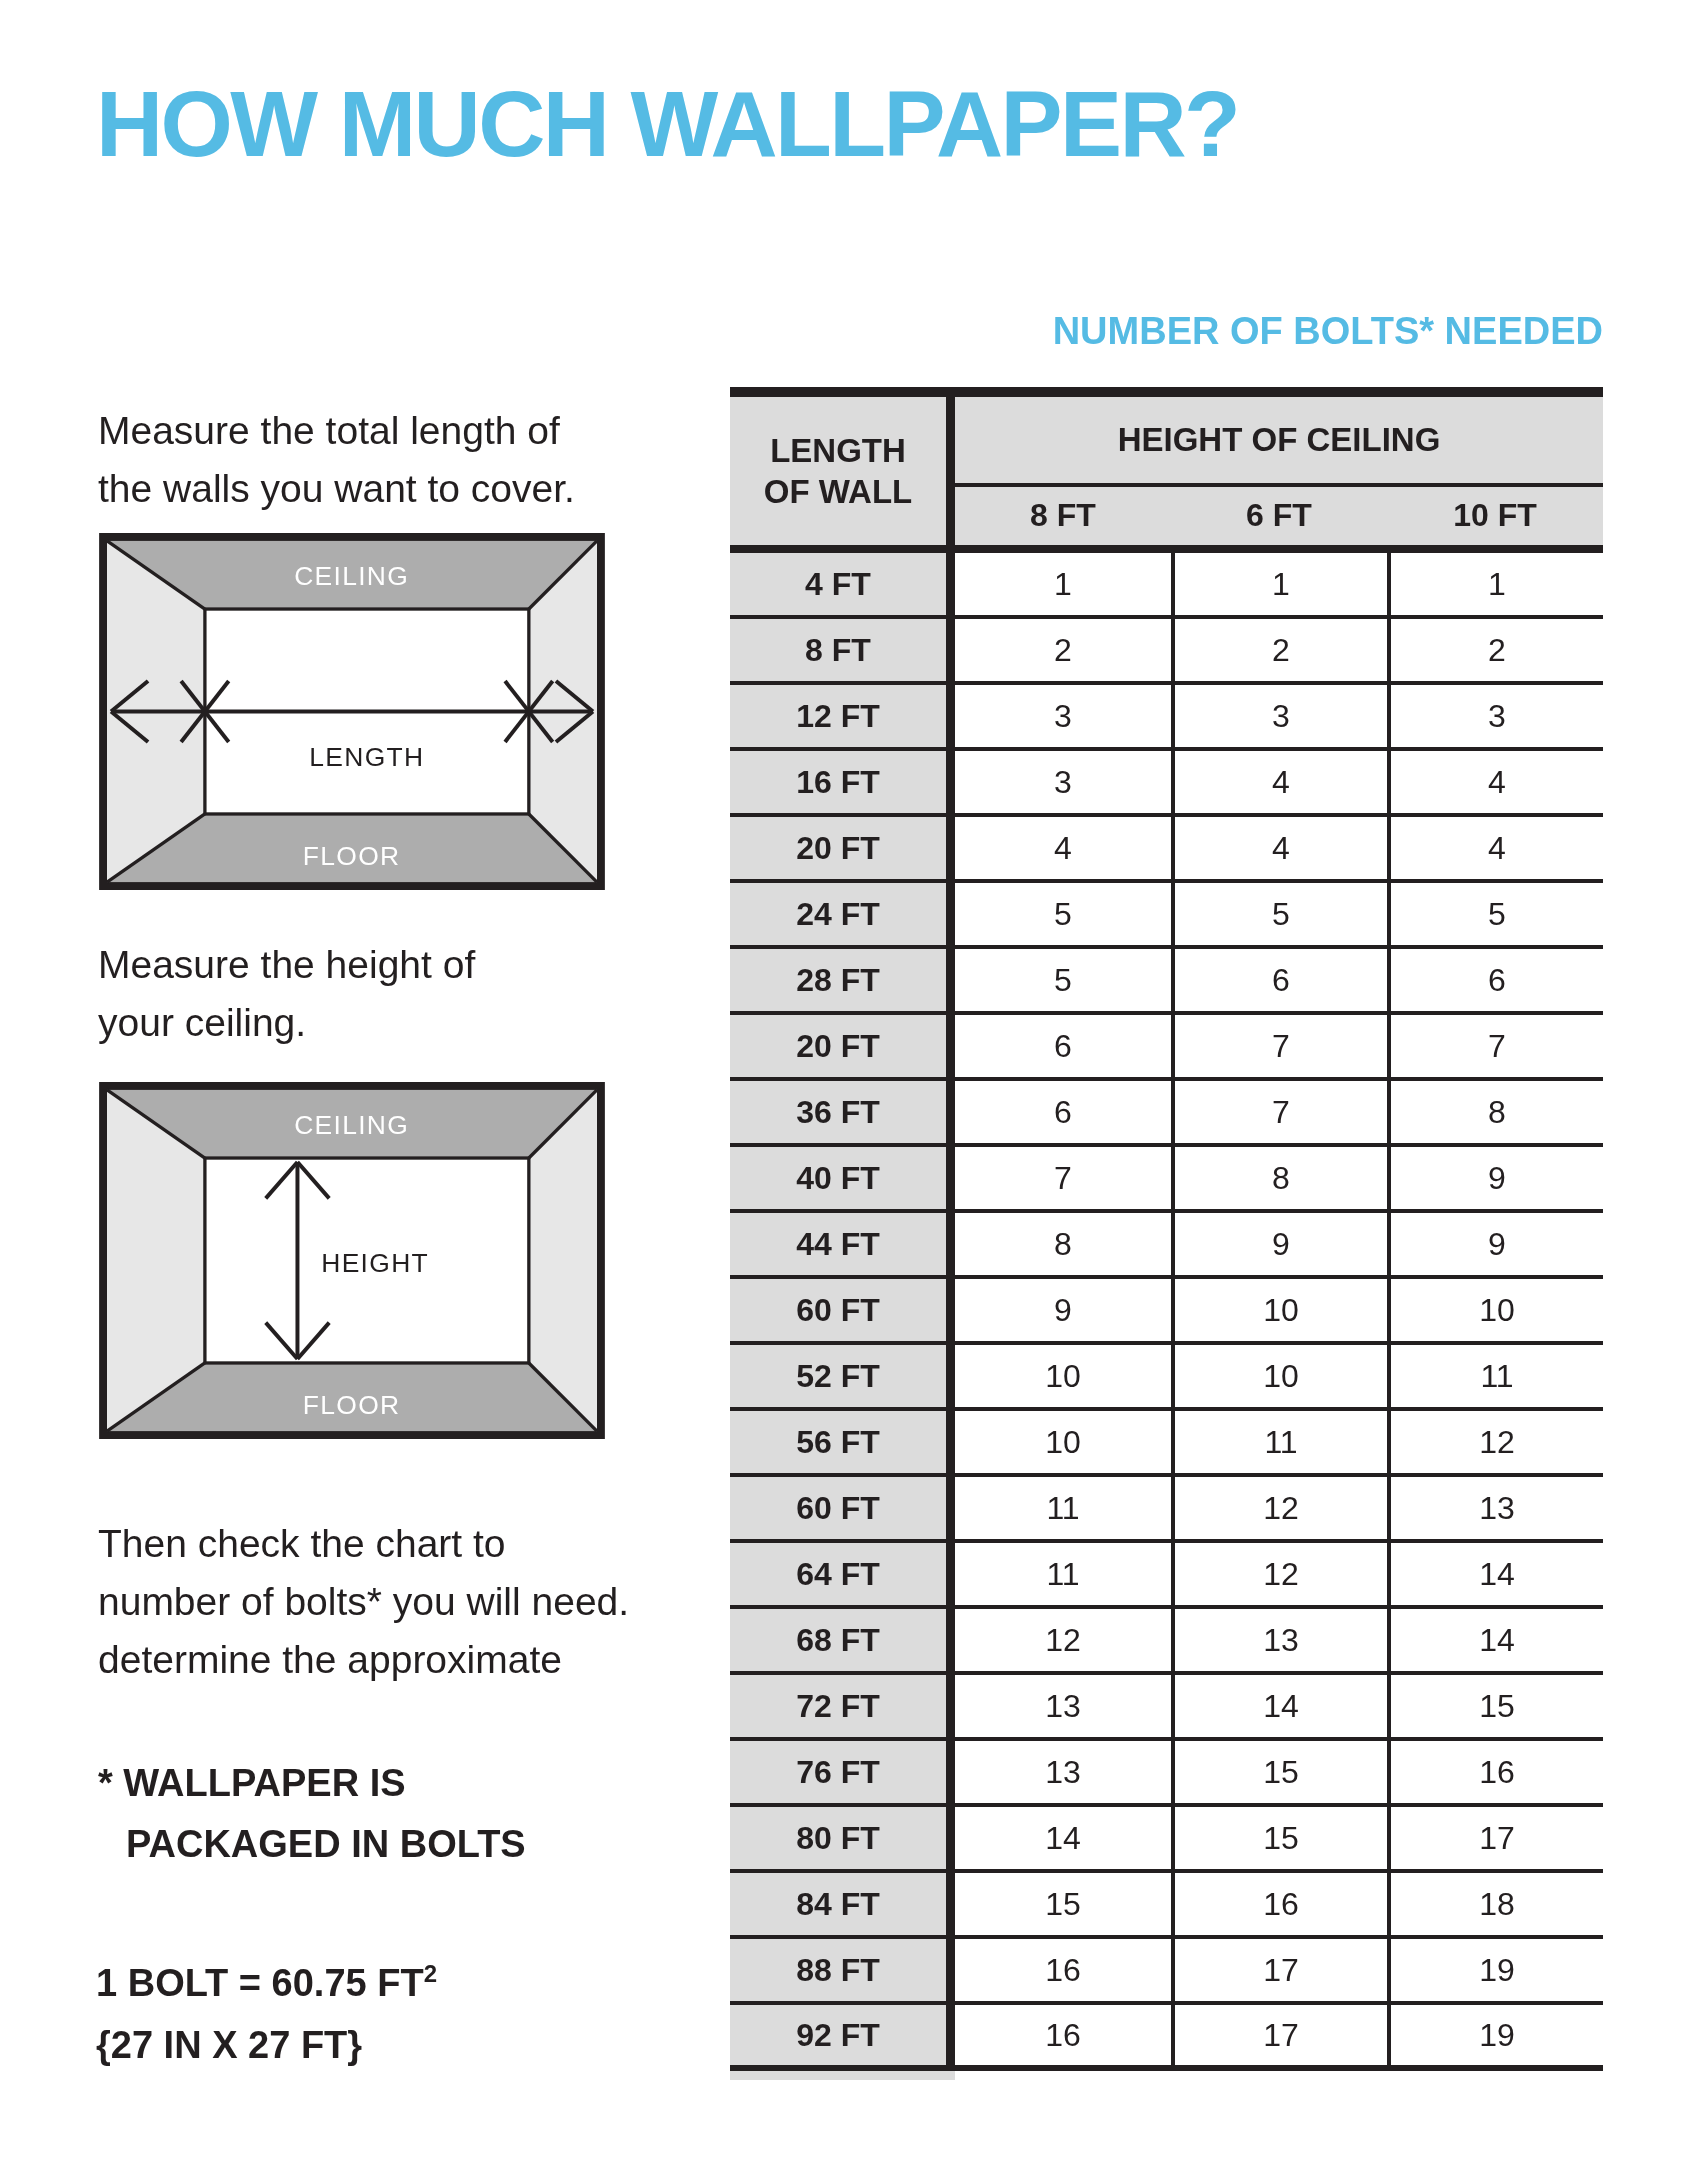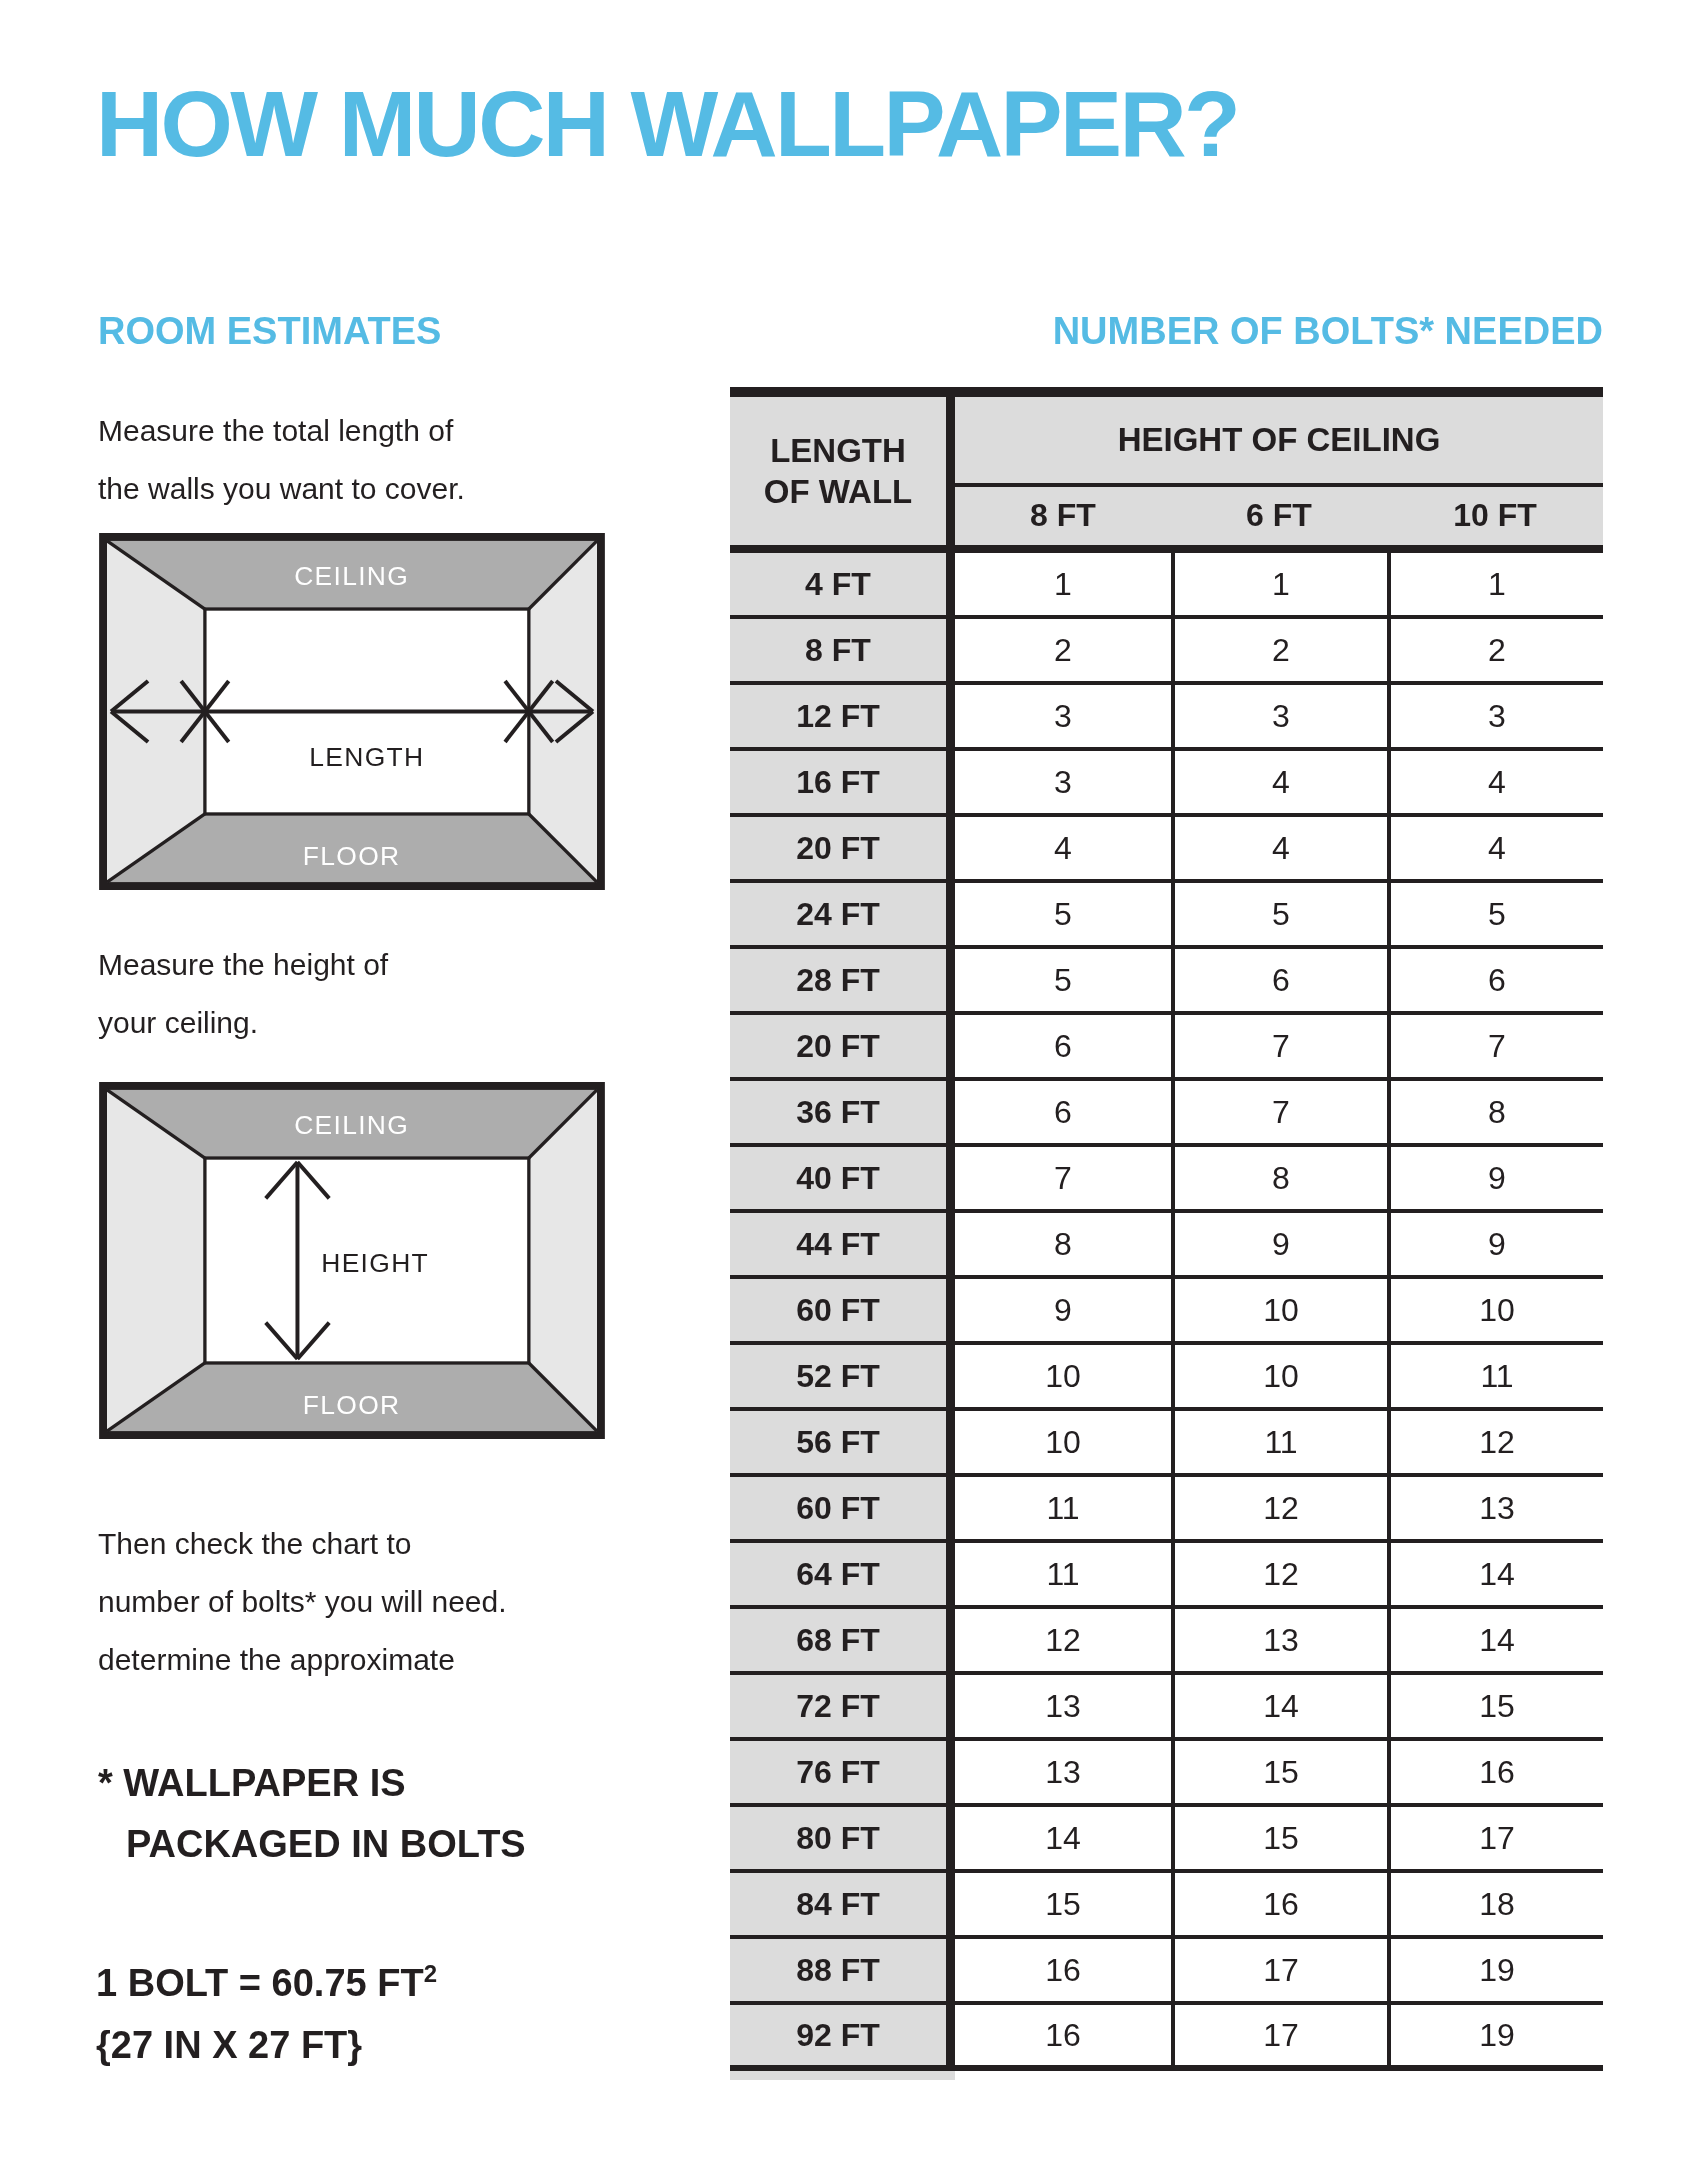--- a/index.html
+++ b/index.html
@@ -13,21 +13,21 @@
     font-size:93px; font-weight:bold; letter-spacing:-2.6px; color:#55BBE4;
     white-space:nowrap;
   }
   .section-heading {
     font-size:38px; font-weight:bold; color:#55BBE4; white-space:nowrap;
   }
   .left-heading { position:absolute; left:98px; top:310px; }
   .right-heading {
     position:absolute; left:730px; top:310px; width:873px; text-align:right;
   }
-  .para { position:absolute; left:98px; font-size:30px; line-height:58px; color:#231F20; }
+  .para { position:absolute; left:98px; font-size:39px; line-height:58px; color:#231F20; }
   .para1 { top:402px; }
   .para2 { top:936px; }
   .para3 { top:1515px; }
   .footnote { position:absolute; left:98px; top:1753px; font-size:38px; font-weight:bold; line-height:61px; }
   .footnote .indent { padding-left:28px; }
   .boltinfo { position:absolute; left:96px; top:1952px; font-size:38px; font-weight:bold; line-height:62px; }
   .boltinfo sup { font-size:24px; vertical-align:super; line-height:0; }
 
   .diagram { position:absolute; left:99px; width:506px; height:357px; }
   .diagram1 { top:533px; }
@@ -65,21 +65,20 @@
   tbody tr:last-child td { border-bottom:6.6px solid #231F20; }
   .gray-tail { width:225px; height:9.3px; background:#DCDCDC; }
 </style>
 </head>
 <body>
 
 <div class="page">
 
   <div class="title">HOW MUCH WALLPAPER?</div>
 
-  <div class="section-heading left-heading">ROOM ESTIMATES</div>
   <div class="section-heading right-heading">NUMBER OF BOLTS* NEEDED</div>
 
   <div class="para para1">
     <div>Measure the total length of</div>
     <div>the walls you want to cover.</div>
   </div>
 
   <svg class="diagram diagram1" viewBox="0 0 765 540">
     <rect x="6" y="6" width="753" height="528" fill="#ffffff" stroke="#231F20" stroke-width="12"></rect>
     <polygon points="12,12 753,12 650,115 160,115" fill="#ADADAD"></polygon>

